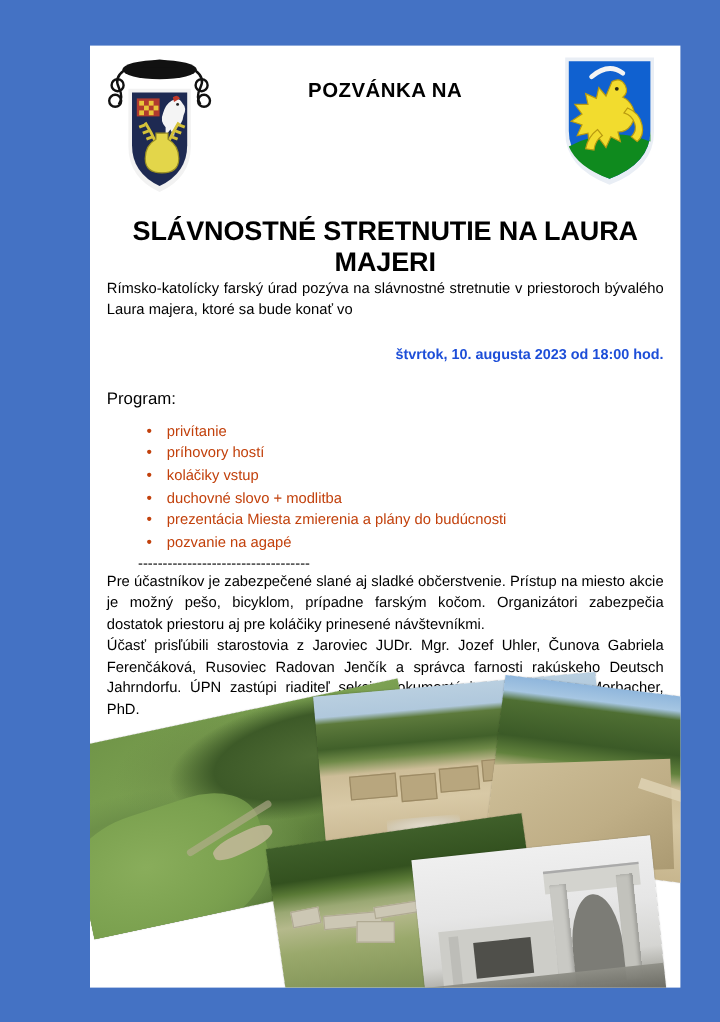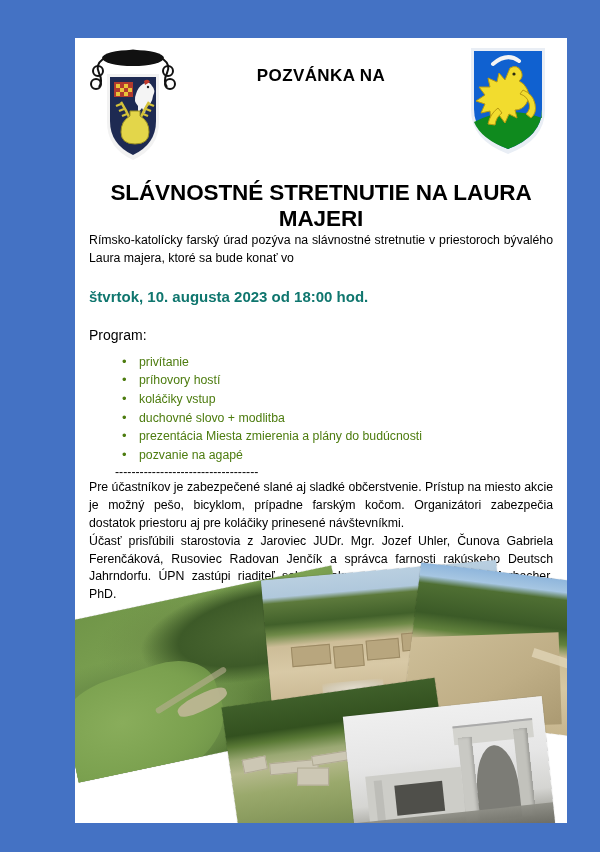--- a/index.html
+++ b/index.html
@@ -39,29 +39,29 @@
   }
 
   
   .body-wrap{padding:0 14px 0 14px;}
   p.para{
     font-size:12.3px;line-height:1.45;color:#000;
     text-align:justify;margin:0;
   }
   .intro{margin-top:34px;}
   .date-line{
-    text-align:left;font-weight:bold;font-size:15px;color:#0f766e;
+    text-align:right;font-weight:bold;font-size:12px;color:#1d4ed8;
     margin-top:20px;
   }
   .program-label{font-size:14px;color:#000;margin-top:22px;}
   ul.program{
     margin:10px 0 0 0;padding:0;list-style:none;
   }
   ul.program li{
-    font-size:12.3px;line-height:1.52;color:#4d7c0f;
+    font-size:12.3px;line-height:1.52;color:#c2410c;
     padding-left:50px;position:relative;
   }
   ul.program li::before{
     content:"\2022";position:absolute;left:33px;top:-1px;font-size:13px;
   }
   .dashes{
     font-size:12.3px;color:#000;margin:1px 0 0 26px;
     letter-spacing:0px;line-height:1.1;white-space:nowrap;
   }
   .para-guests{margin-top:2px;}

